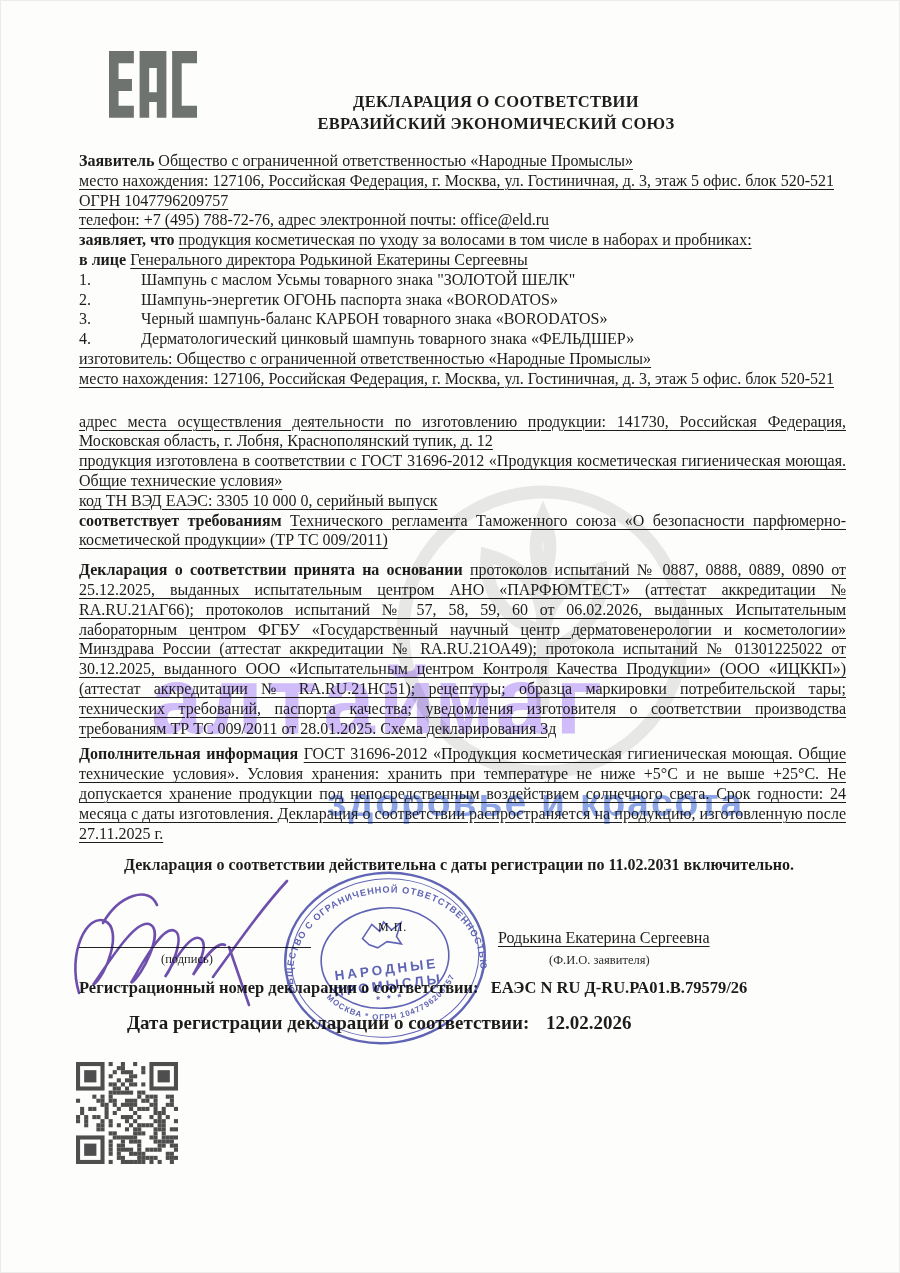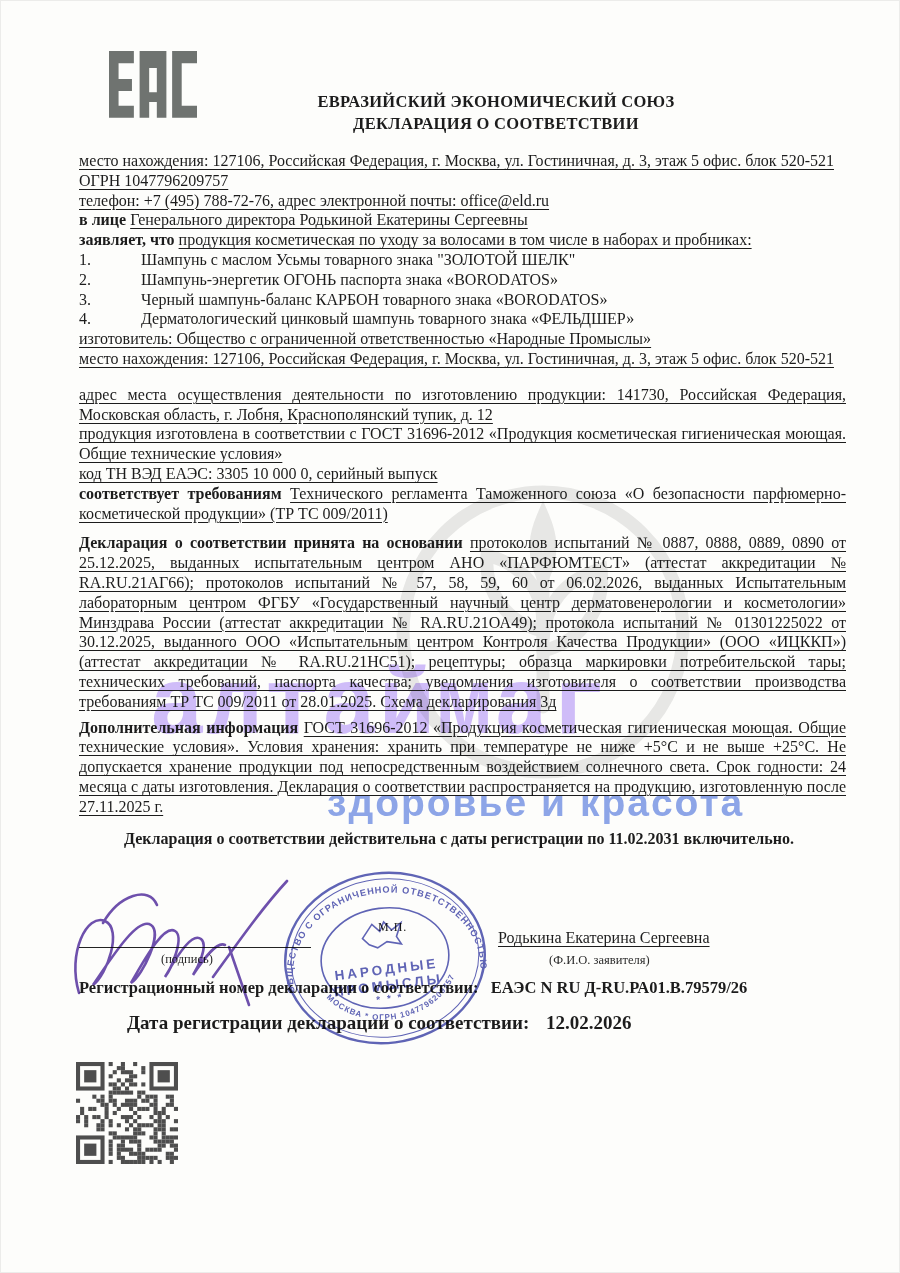--- a/index.html
+++ b/index.html
@@ -10,21 +10,21 @@
   .title{position:absolute;left:145px;top:90px;width:700px;text-align:center;
          font-weight:bold;font-size:16.5px;line-height:22px;letter-spacing:.3px;}
   
   .body{position:absolute;left:78px;top:150px;width:767px;font-size:16px;line-height:19.8px;}
   .line{white-space:nowrap;}
   .just{margin:0;text-align:justify;text-align-last:left;}
   b{font-weight:bold;}
   .u{text-decoration:underline;text-decoration-thickness:1px;text-underline-offset:3px;}
   .bold{font-weight:bold;margin-left:45px;}
   .mt6{margin-top:6px;} .mt8{margin-top:0;} .mt10{margin-top:10px;}
-  .mt12{margin-top:12px;} .mt14{margin-top:16px;}
+  .mt12{margin-top:12px;} .mt14{margin-top:23px;}
   .prod{display:flex;}
   .prod .num{width:62px;flex:0 0 62px;}
   
   .sig-line{position:absolute;left:78px;top:946px;width:232px;border-bottom:1.2px solid #222;}
   .small-cap{position:absolute;font-size:12.5px;color:#2a2a2a;}
   .fio{position:absolute;left:497px;top:928px;font-size:16px;}
   .mp{position:absolute;left:377px;top:919px;font-size:12px;letter-spacing:1px;}
   .reg{position:absolute;left:78px;top:977px;font-size:16.5px;font-weight:bold;}
   .reg .val{margin-left:8px;}
   .date{position:absolute;left:78px;top:1011px;font-size:19px;font-weight:bold;margin-left:48px;}
@@ -60,41 +60,45 @@
 
   <svg class="eac" width="88" height="68" viewBox="0 0 92 56" preserveAspectRatio="none">
     <g fill="#6f7370">
       <path d="M0,0 H26 V10 H10 V23 H24 V33 H10 V45 H26 V55 H0 Z"></path>
       <path d="M32,55 V0 H60 V55 H50 V14 H42 V55 Z M42,34 H50 V42 H42 Z"></path>
       <path d="M66,0 H92 V10 H76 V45 H92 V55 H66 Z"></path>
     </g>
   </svg>
 
   <div class="title">
+    <div>ДЕКЛАРАЦИЯ О СООТВЕТСТВИИ</div>
     <div>ЕВРАЗИЙСКИЙ ЭКОНОМИЧЕСКИЙ СОЮЗ</div>
-    <div>ДЕКЛАРАЦИЯ О СООТВЕТСТВИИ</div>
   </div>
 
   <div class="body">
+    <div class="line">
+      <b>Заявитель</b>
+      <span class="u">Общество с ограниченной ответственностью «Народные Промыслы»</span>
+    </div>
     <p class="just">
       <span class="u">место нахождения: 127106, Российская Федерация, г. Москва, ул. Гостиничная, д. 3, этаж 5 офис. блок 520-521</span>
     </p>
     <div class="line">
       <span class="u">ОГРН 1047796209757</span>
     </div>
     <div class="line">
       <span class="u">телефон: +7 (495) 788-72-76, адрес электронной почты: office@eld.ru</span>
     </div>
     <div class="line">
+      <b>заявляет, что</b>
+      <span class="u">продукция косметическая по уходу за волосами в том числе в наборах и пробниках:</span>
+    </div>
+    <div class="line">
       <b>в лице</b>
       <span class="u">Генерального директора Родькиной Екатерины Сергеевны</span>
-    </div>
-    <div class="line">
-      <b>заявляет, что</b>
-      <span class="u">продукция косметическая по уходу за волосами в том числе в наборах и пробниках:</span>
     </div>
 
     <div class="prod">
       <span class="num">1.</span>
       <span>Шампунь с маслом Усьмы товарного знака "ЗОЛОТОЙ ШЕЛК"</span>
     </div>
     <div class="prod">
       <span class="num">2.</span>
       <span>Шампунь-энергетик ОГОНЬ паспорта знака «BORODATOS»</span>
     </div>

